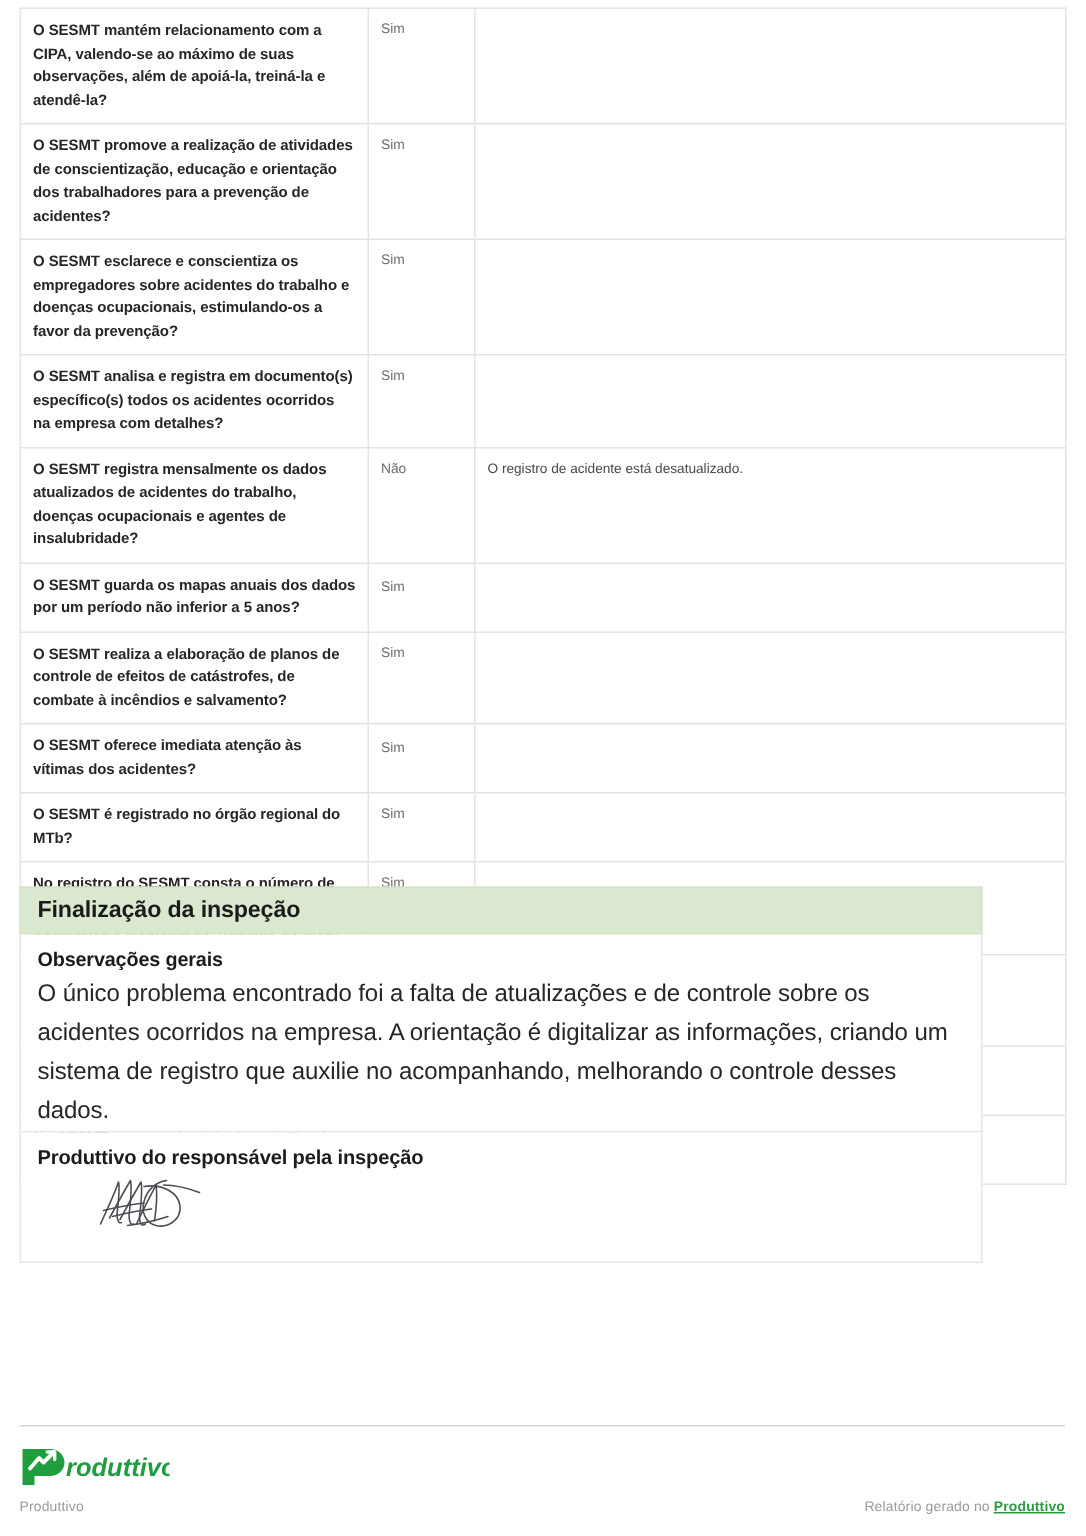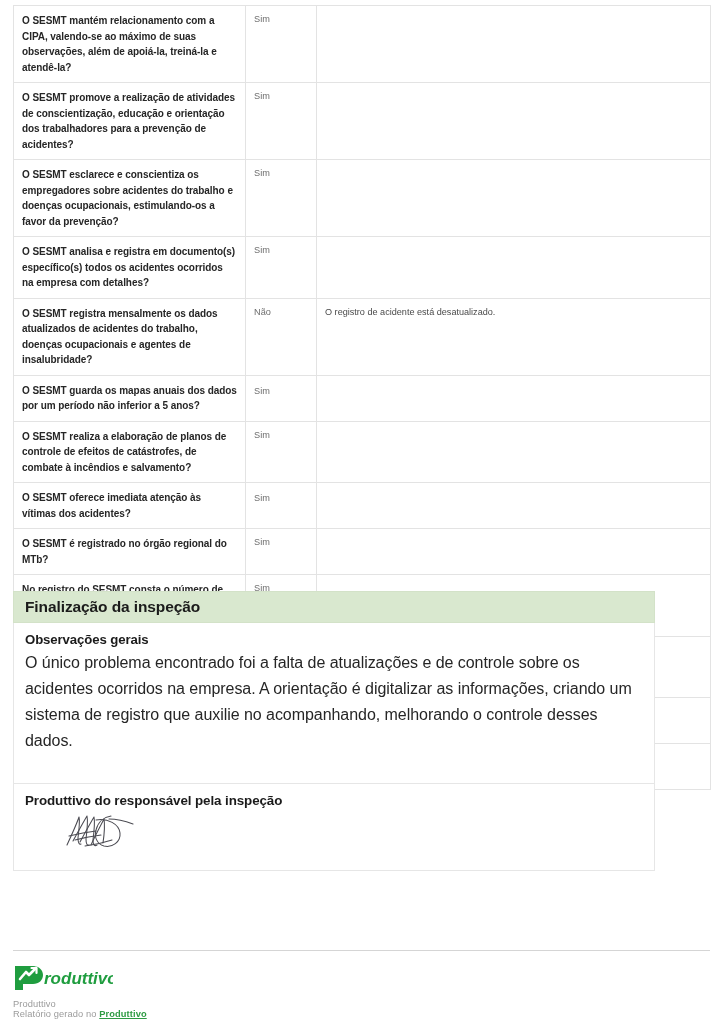--- a/index.html
+++ b/index.html
@@ -90,21 +90,21 @@
     font-size: 15.5px;
     font-weight: bold;
     color: #1b1b1b;
     letter-spacing: -0.1px;
   }
   .closing-body {
     border: 1px solid #e6e6e6;
     border-top: none;
     box-sizing: border-box;
     background: #ffffff;
-    padding: 9px 11px 29px 11px;
+    padding: 9px 11px 0 11px;
   }
   .obs-title {
     font-size: 13.2px;
     font-weight: bold;
     color: #1b1b1b;
     margin: 0 0 3px 0;
     letter-spacing: -0.1px;
   }
   .obs-text {
     font-size: 16px;
@@ -153,21 +153,20 @@
     height: 30px;
   }
   .footer-logo-mark {
     display: block;
   }
   .footer-bottom {
     display: flex;
     justify-content: space-between;
     align-items: baseline;
     margin-top: 6px;
-    flex-direction: column;
   }
   .footer-company {
     font-size: 9.3px;
     color: #9b9b9b;
     letter-spacing: 0.1px;
   }
   .footer-credit {
     font-size: 9.3px;
     color: #9b9b9b;
     letter-spacing: 0.1px;

